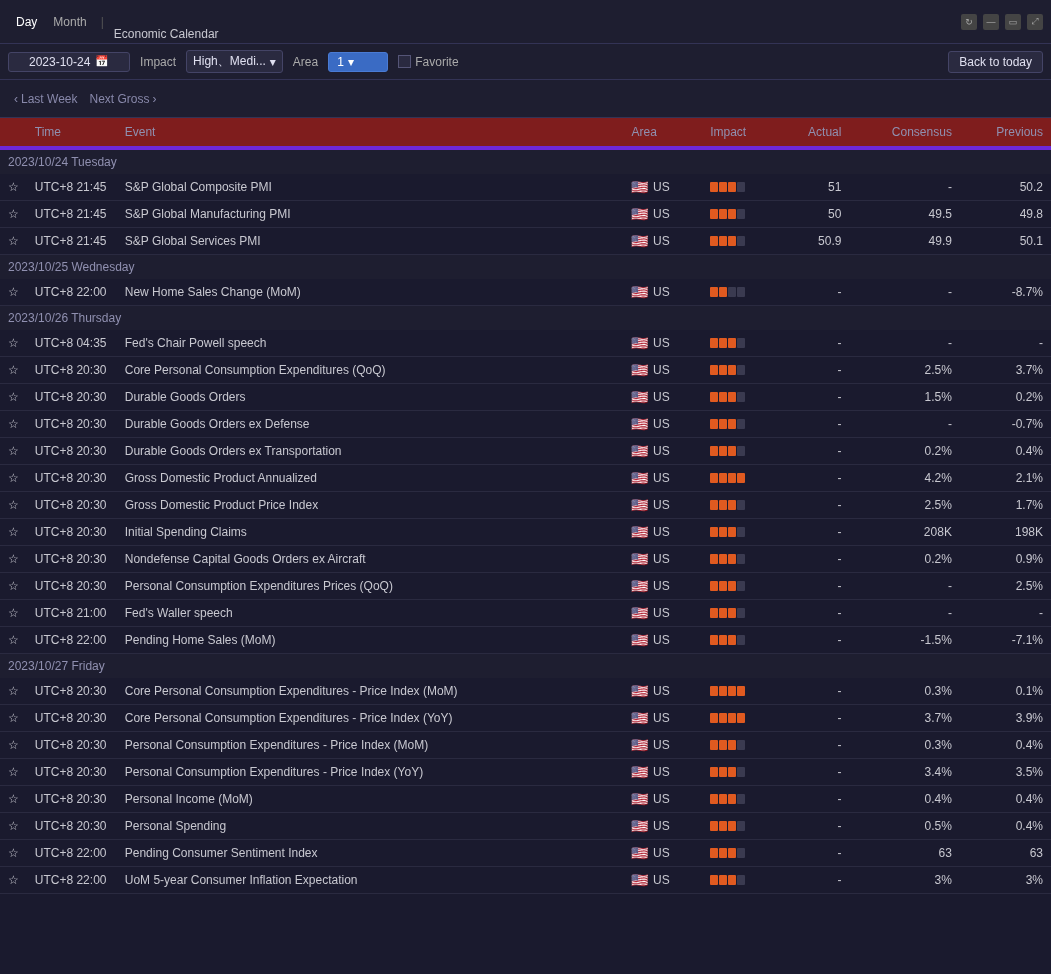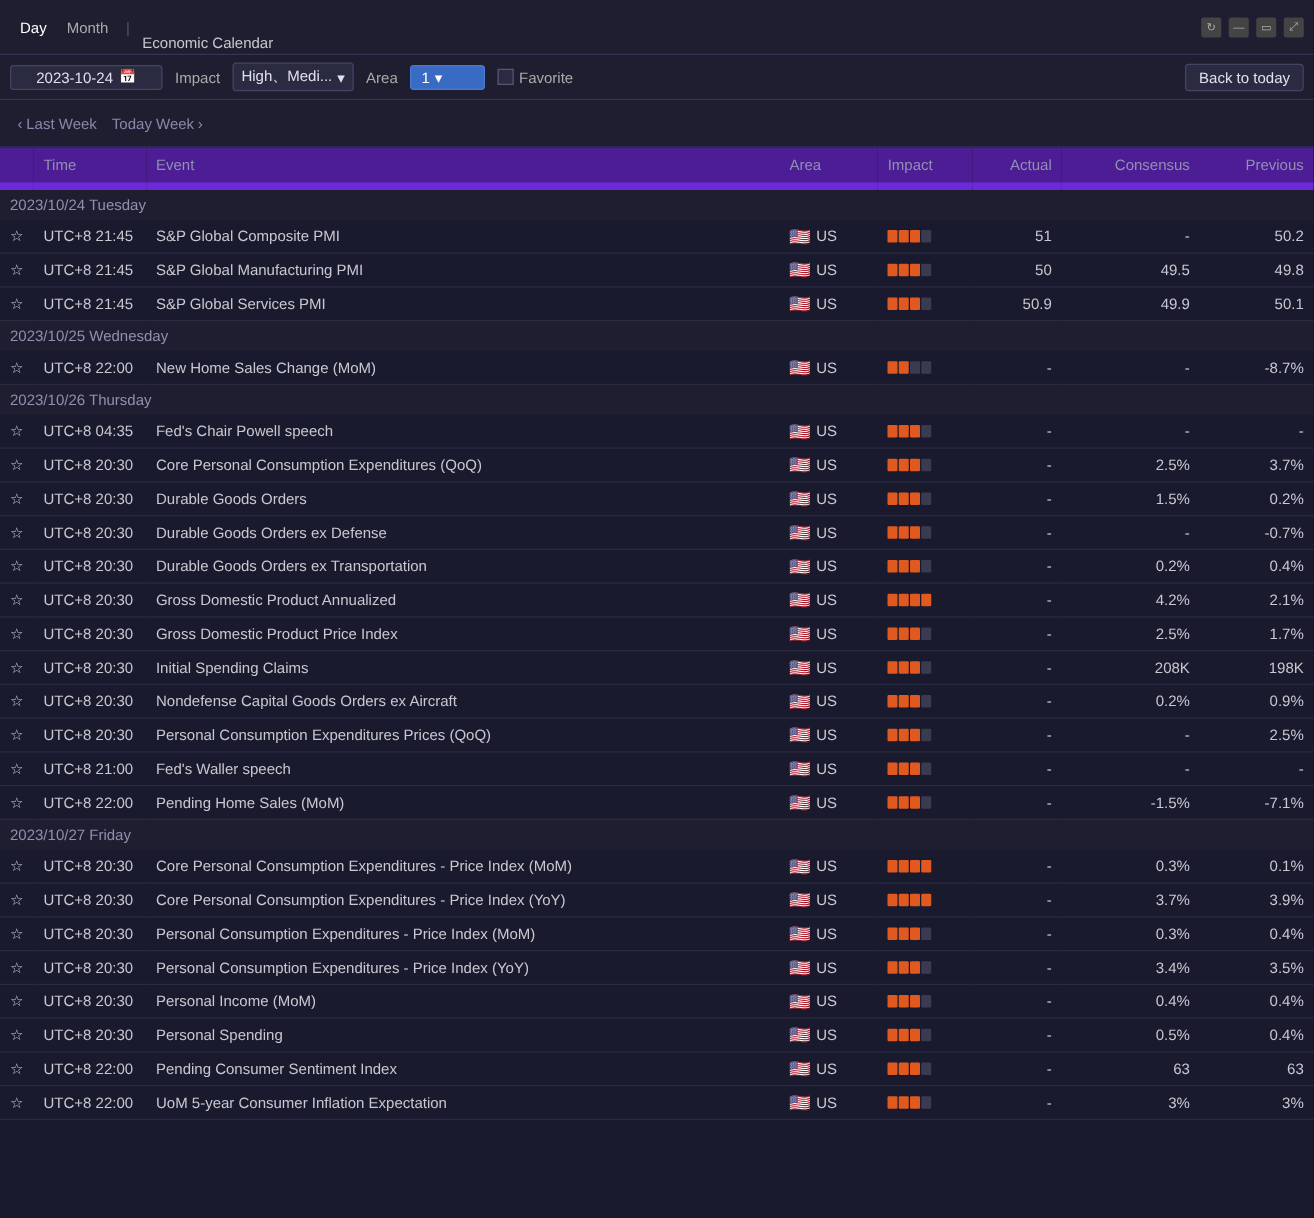--- a/index.html
+++ b/index.html
@@ -169,22 +169,22 @@
     
     .table-container {
       overflow-y: auto;
       height: calc(974px - 28px - 36px - 38px);
     }
     table {
       width: 100%;
       border-collapse: collapse;
     }
     thead tr {
-      background: #4c1d95;
-      border-bottom: 6px solid #6d28d9;
+      background: #7f1d1d;
+      border-bottom: 4px solid #6d28d9;
     }
     thead th {
       padding: 7px 8px;
       text-align: left;
       color: #9090b0;
       font-weight: 500;
       font-size: 12px;
     }
     thead th.right { text-align: right; }
 
@@ -283,21 +283,21 @@
   </div>
   <button class="back-today-btn">Back to today</button>
 </div>
 
 <div class="nav-bar">
   <div class="nav-prev">
     <span>‹</span>
     <span>Last Week</span>
   </div>
   <div class="nav-next">
-    <span>Today Week</span>
+    <span>Next Gross</span>
     <span>›</span>
   </div>
 </div>
 
 <div class="table-container">
   <table>
     <thead>
       <tr>
         <th style="width:18px"></th>
         <th>Time</th>

